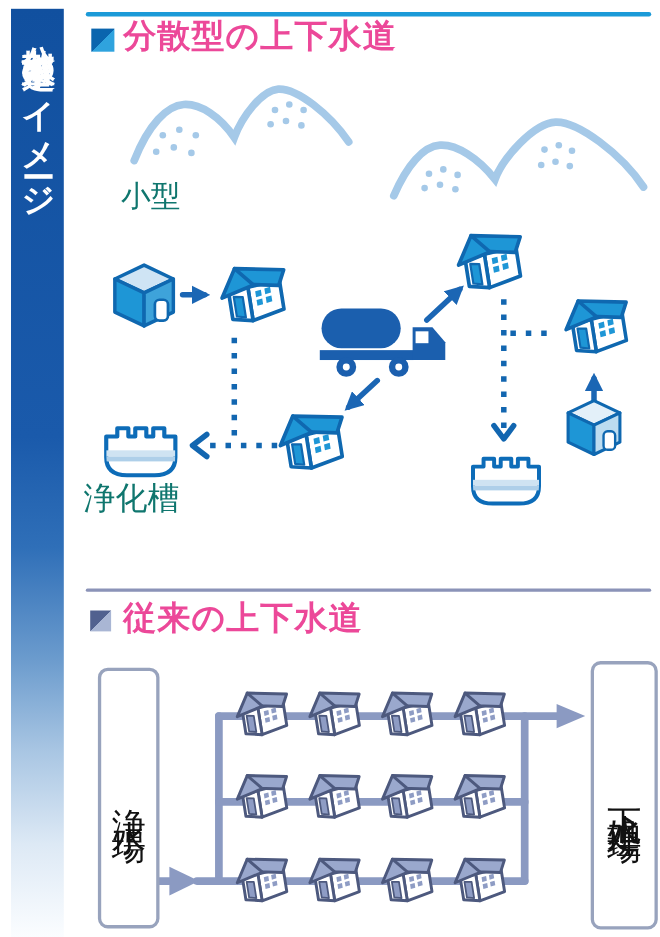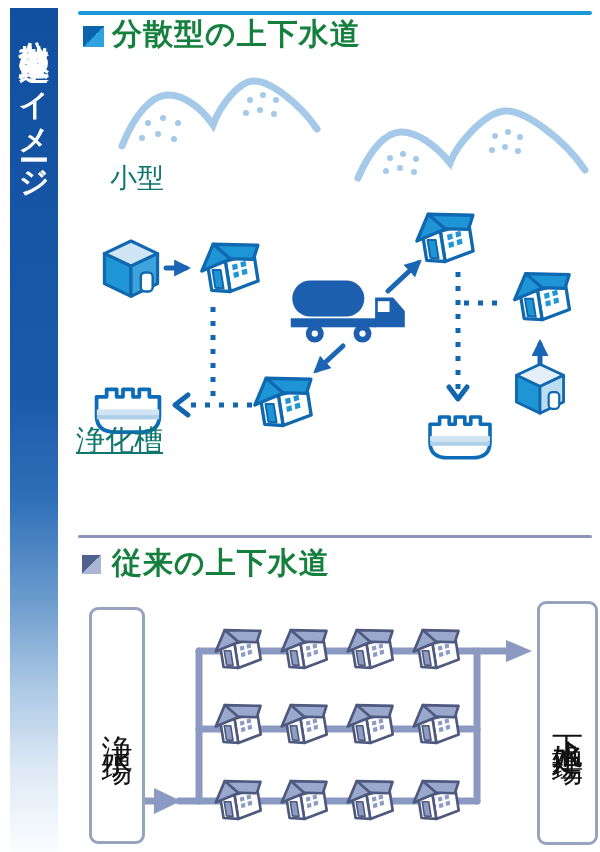--- a/index.html
+++ b/index.html
@@ -21,30 +21,30 @@
     padding-top:10px;line-height:1;
   }
 
   
   .rule{height:4px;border-radius:2px;}
   .rule-top{left:78px;top:11px;width:514px;background:#1b9ad8;}
   .rule-bottom{left:78px;top:535px;width:514px;height:3px;background:#8b93b8;}
   .bullet{width:21px;height:21px;}
   .bullet-top{left:83px;top:26px;background:linear-gradient(135deg,#0a65ae 50%,#2fa3de 50%);}
   .bullet-bottom{left:82px;top:555px;width:19px;height:19px;background:linear-gradient(135deg,#51618f 50%,#a9b6d4 50%);}
-  .hdr{font-size:30px;font-weight:bold;color:#15803d;letter-spacing:1px;line-height:1;}
+  .hdr{font-size:30px;font-weight:bold;color:#ec4899;letter-spacing:1px;line-height:1;}
   .hdr-top{left:112px;top:19px;}
   .hdr-bottom{left:112px;top:548px;}
 
   
   .lbl{color:#0f766e;font-weight:500;line-height:1.15;}
   .lbl-purifier{left:80px;top:163px;font-size:27px;}
   .lbl-purifier .l1{padding-left:30px;display:block;}
   .lbl-truck{left:283px;top:240px;font-size:28px;}
-  .lbl-septic{left:76px;top:424px;font-size:29px;text-decoration:underline;}
+  .lbl-septic{left:76px;top:438px;font-size:29px;}
 
   
   .vbox{
     background:#ffffff;border:3px solid #98a3bd;border-radius:9px;
     display:flex;align-items:center;justify-content:center;
   }
   .vbox-left{left:89px;top:607px;width:50px;height:231px;}
   .vbox-right{left:537px;top:601px;width:55px;height:238px;}
   .vbox .vtext{
     writing-mode:vertical-rl;text-orientation:upright;

